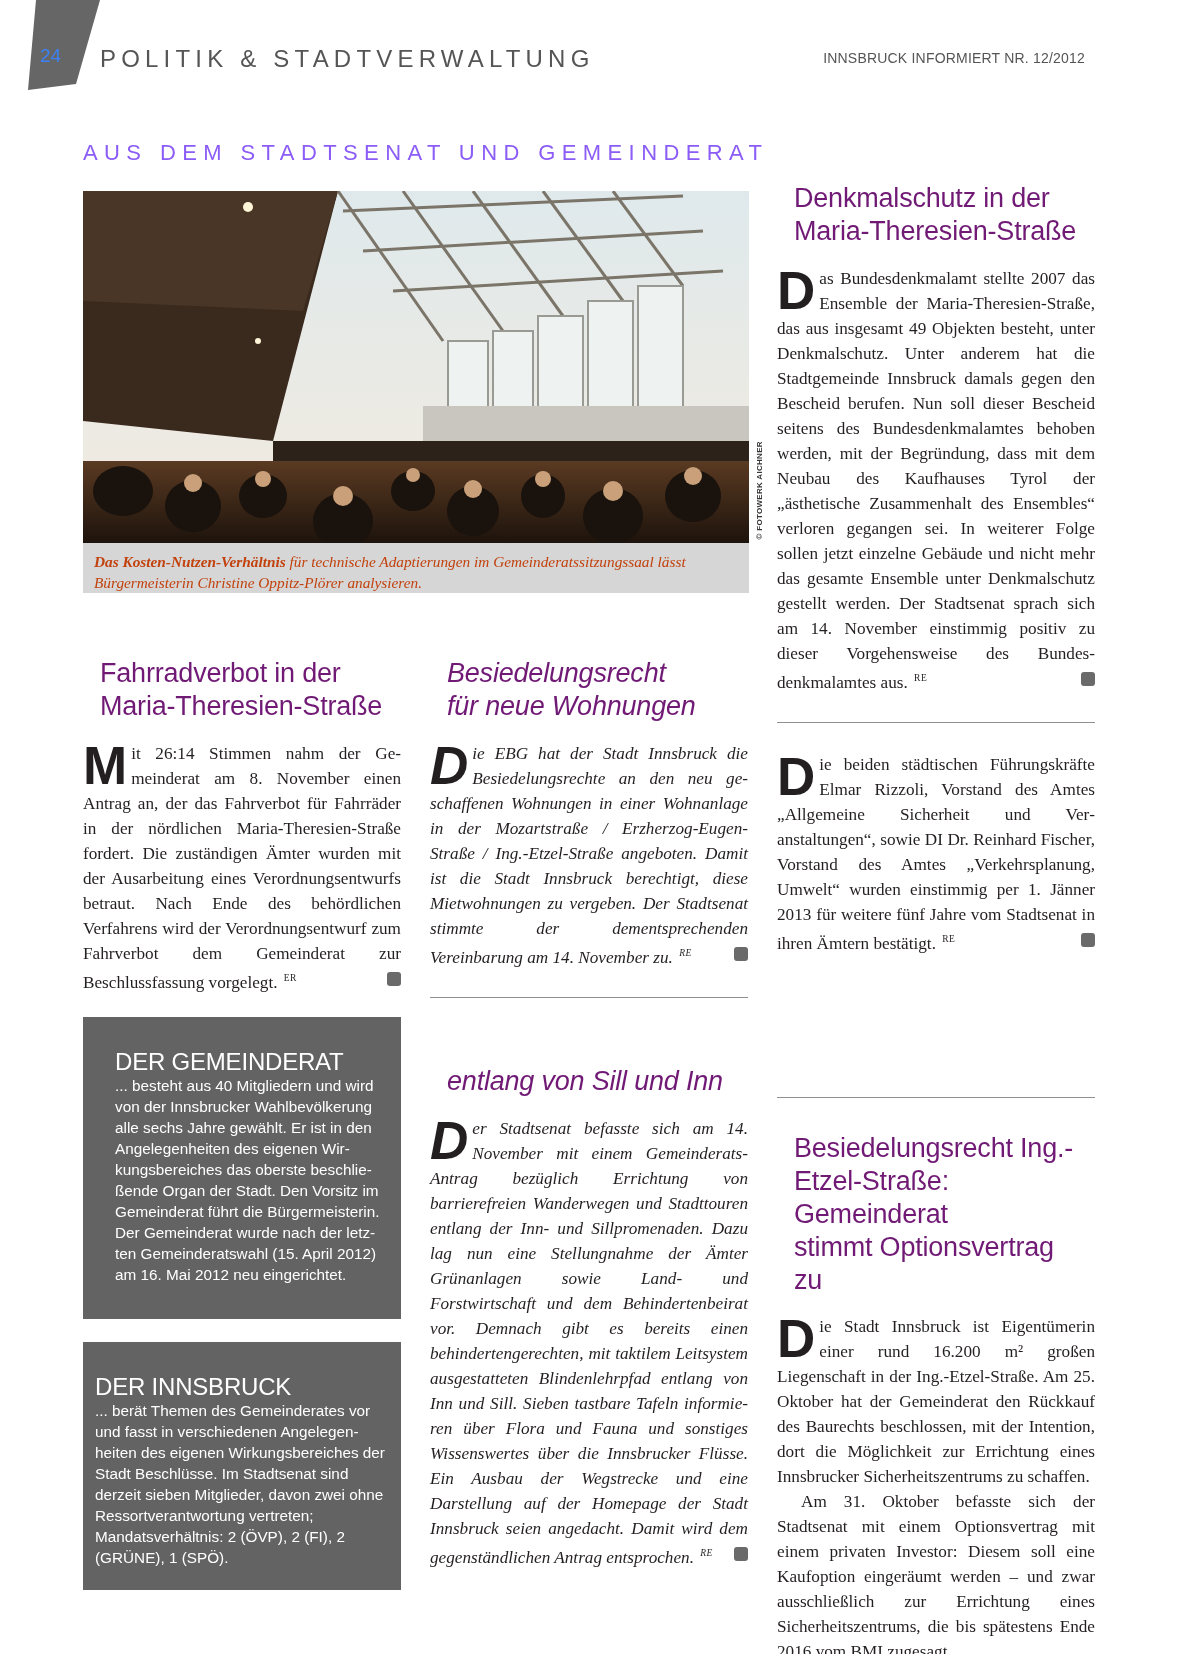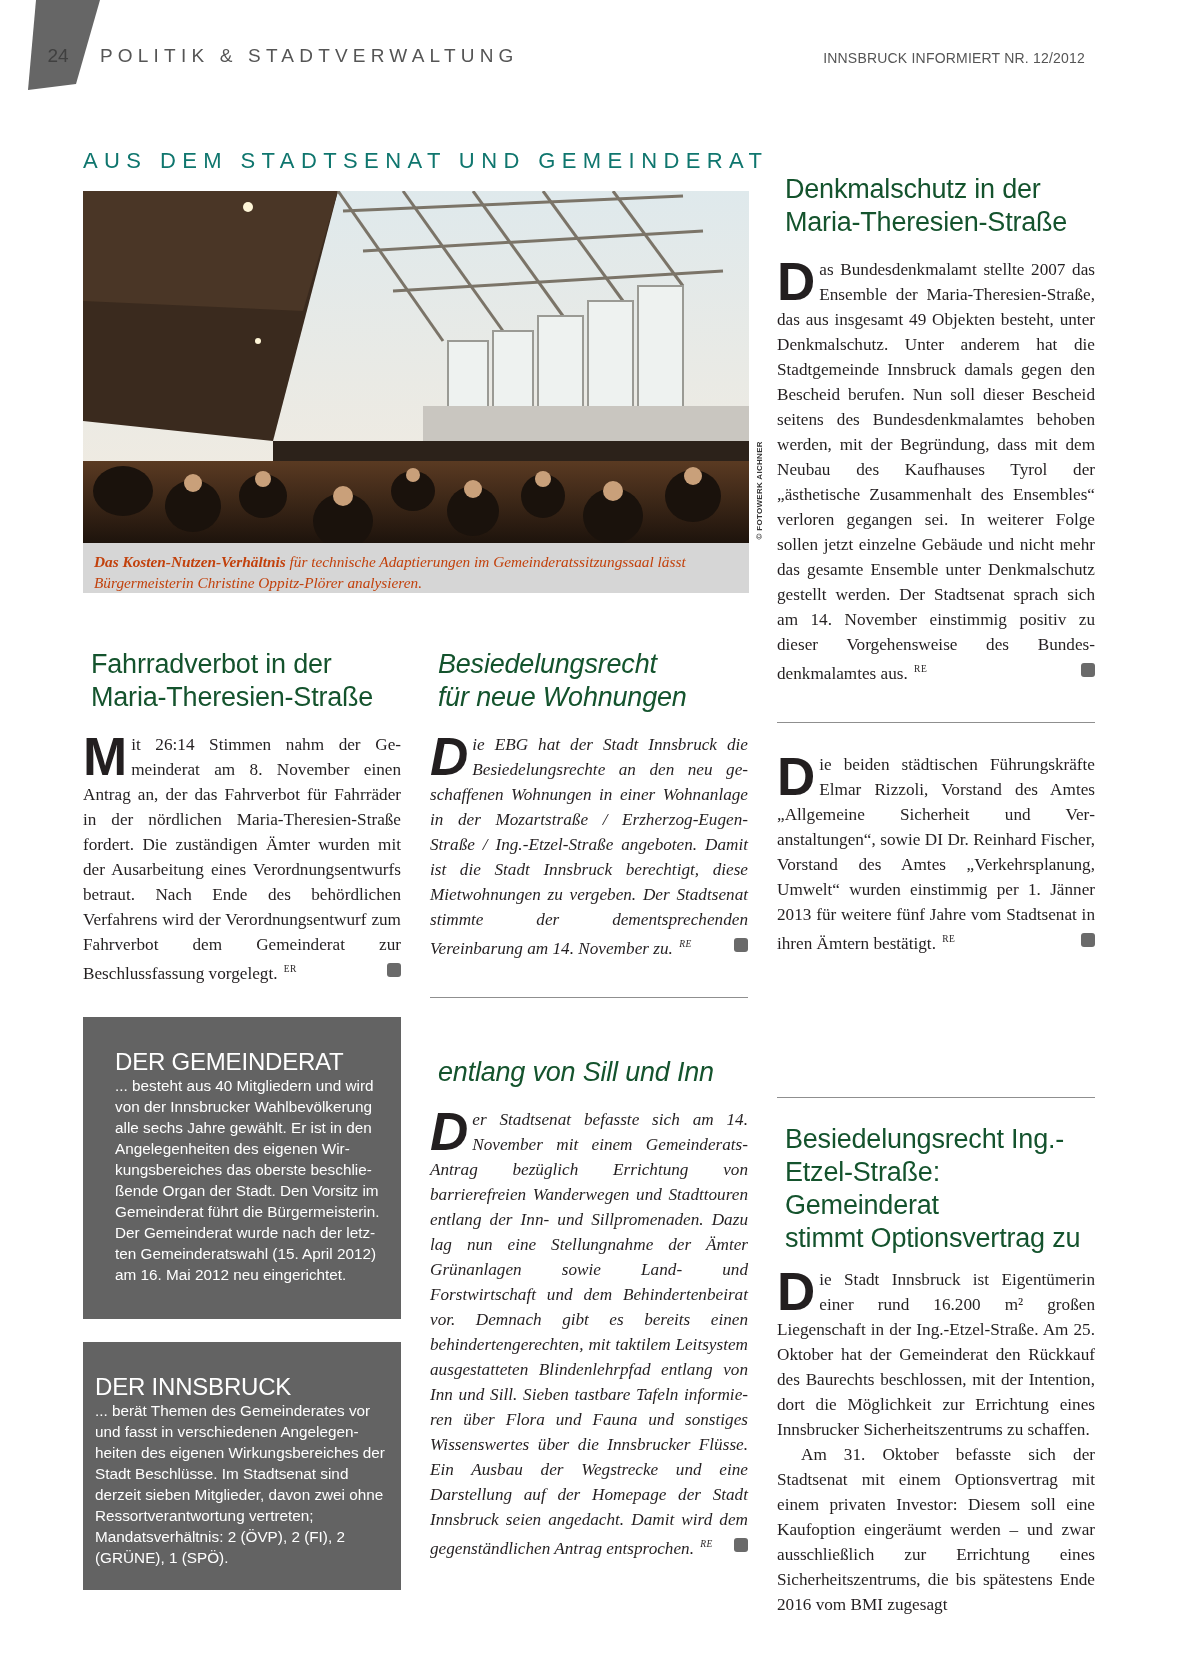--- a/index.html
+++ b/index.html
@@ -3,41 +3,41 @@
 <meta charset="utf-8">
 <style>
   html, body { margin: 0; padding: 0; background: #ffffff; }
   body { width: 1181px; height: 1654px; position: relative; overflow: hidden; color: #231f20; }
   .sans { font-family: "Liberation Sans", "DejaVu Sans", sans-serif; }
   .serif { font-family: "Liberation Serif", "DejaVu Serif", serif; }
 
   
   .page-tab { position: absolute; left: 28px; top: 0; width: 72px; height: 90px; }
   .page-tab svg { display: block; }
-  .page-number { position: absolute; left: 40px; top: 45px; width: 36px; color: #404040; font-size: 19px; text-align: center; }
-  .section-label { position: absolute; left: 100px; top: 45px; font-size: 19px; letter-spacing: 5.2px; color: #555; }
+  .page-number { position: absolute; left: 40px; top: 45px; width: 36px; color: #3b82f6; font-size: 19px; text-align: left; }
+  .section-label { position: absolute; left: 100px; top: 45px; font-size: 24px; letter-spacing: 5.2px; color: #555; }
   .issue-label { position: absolute; right: 96px; top: 50px; font-size: 14px; color: #555; letter-spacing: 0.2px; }
 
-  .kicker { position: absolute; left: 83px; top: 148px; font-size: 22px; letter-spacing: 6.4px; color: #0f766e; }
+  .kicker { position: absolute; left: 83px; top: 140px; font-size: 22px; letter-spacing: 6.4px; color: #8b5cf6; }
 
   
   .photo { position: absolute; left: 83px; top: 191px; width: 666px; height: 352px; overflow: hidden; }
   .photo svg { display: block; }
   .credit { position: absolute; left: 752px; top: 432px; width: 14px; height: 110px; }
   .credit span { position: absolute; left: -48px; top: 48px; width: 110px; transform: rotate(-90deg); font-size: 8px; color: #333; white-space: nowrap; letter-spacing: 0.3px; font-weight: bold; }
   .caption { position: absolute; left: 83px; top: 543px; width: 666px; height: 50px; background: #d6d6d6; box-sizing: border-box; padding: 8px 12px 0 11px; font-size: 15.3px; line-height: 21px; font-style: italic; color: #c2410c; }
   .caption b { font-weight: bold; }
 
   
   .col { position: absolute; }
   .c1 { left: 83px; width: 318px; }
   .c2 { left: 430px; width: 318px; font-style: italic; }
   .c3 { left: 777px; width: 318px; }
 
-  h2 { margin: 8px; font-weight: normal; font-size: 27px; line-height: 33px; color: #14532d; letter-spacing: -0.2px; }
+  h2 { margin: 17px; font-weight: normal; font-size: 27px; line-height: 33px; color: #701a75; letter-spacing: -0.2px; }
   p.body { margin: 0; font-size: 17.2px; line-height: 25px; text-align: justify; color: #231f20; hyphens: manual; }
   p.indent { text-indent: 24px; }
   .dropcap { float: left; font-family: "Liberation Sans", "DejaVu Sans", sans-serif; font-weight: bold; font-size: 53px; line-height: 42px; margin: 4px 4px -2px 0; color: #231f20; }
   sup.initials { font-size: 9.5px; vertical-align: 7px; margin-left: 2px; letter-spacing: 0.5px; margin-top: 20px; }
   .end-square { display: inline-block; float: right; width: 14px; height: 14px; background: #6a6a6a; border-radius: 3px; margin-top: 6px; }
   .rule { position: absolute; height: 0; border-top: 1.5px solid #8f8f8f; }
 
   .box { position: absolute; background: #636363; color: #fff; box-sizing: border-box; padding: 32px 10px 0 12px; }
   .box h3 { margin: 0; font-weight: normal; font-size: 24px; line-height: 26px; letter-spacing: -0.2px; }
   .box p { margin: 0; font-size: 15.3px; line-height: 21px; }

